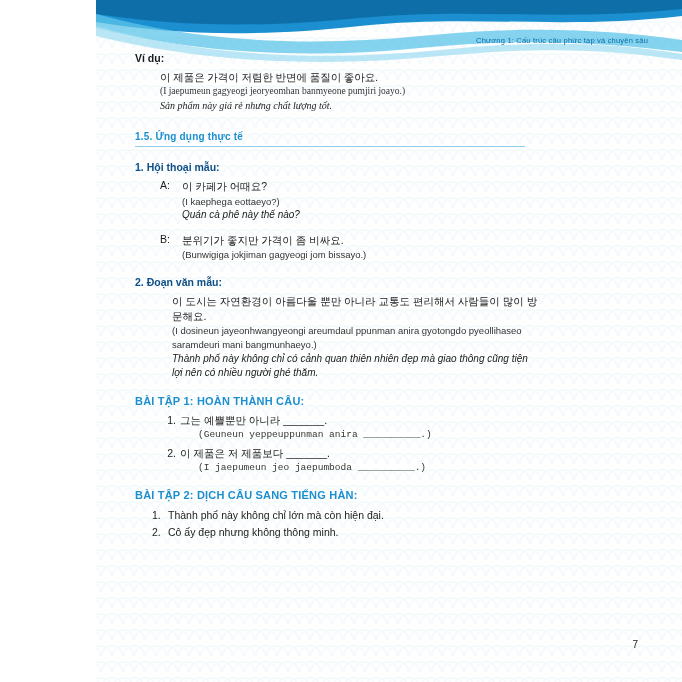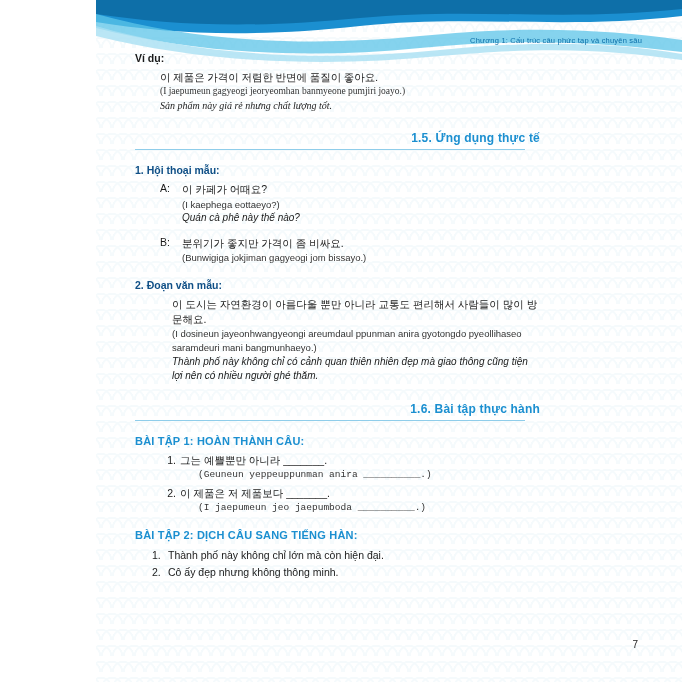--- a/index.html
+++ b/index.html
@@ -54,21 +54,21 @@
     left: 0;
     top: 0;
     width: 96px;
     height: 682px;
     background: #ffffff;
     pointer-events: none;
   }
 
   .running-head {
     position: absolute;
-    right: 40px;
+    right: 34px;
     top: 36px;
     font-size: 7.5px;
     color: #0b6ea8;
     letter-spacing: 0.2px;
     white-space: nowrap;
   }
 
   .content {
     position: absolute;
     left: 120px;
@@ -97,26 +97,25 @@
     line-height: 1.45;
   }
   .vi-line {
     font-size: 10px;
     color: #1a1a1a;
     font-style: italic;
     line-height: 1.45;
   }
 
   h2.section {
-    font-size: 12px;
+    font-size: 10px;
     color: #1b8fd0;
     font-weight: bold;
     margin: 18px 0 4px 15px;
     letter-spacing: 0.2px;
-    text-align: right;
   }
   h2.section .rule {
     display: block;
     height: 1px;
     background: #8fcdea;
     margin-top: 4px;
     width: 390px;
   }
 
   h3.sub {
@@ -258,24 +257,20 @@
     </div>
 
     <h3 class="sub">2. Đoạn văn mẫu:</h3>
 
     <div class="indent-2">
       <div class="ko-line">이 도시는 자연환경이 아름다울 뿐만 아니라 교통도 편리해서 사람들이 많이 방문해요.</div>
       <div class="rom-line">(I dosineun jayeonhwangyeongi areumdaul ppunman anira gyotongdo pyeollihaseo saramdeuri mani bangmunhaeyo.)</div>
       <div class="vi-line">Thành phố này không chỉ có cảnh quan thiên nhiên đẹp mà giao thông cũng tiện lợi nên có nhiều người ghé thăm.</div>
     </div>
 
-    <h2 class="section">
-      <span>1.6. Bài tập thực hành</span>
-      <span class="rule"></span>
-    </h2>
 
     <h3 class="exercise">BÀI TẬP 1: HOÀN THÀNH CÂU:</h3>
 
     <ol class="numlist">
       <li>
         <span class="num">1.</span>
         <span>그는 예쁠뿐만 아니라 _______.</span>
         <span class="rom2">(Geuneun yeppeuppunman anira __________.)</span>
       </li>
       <li>

